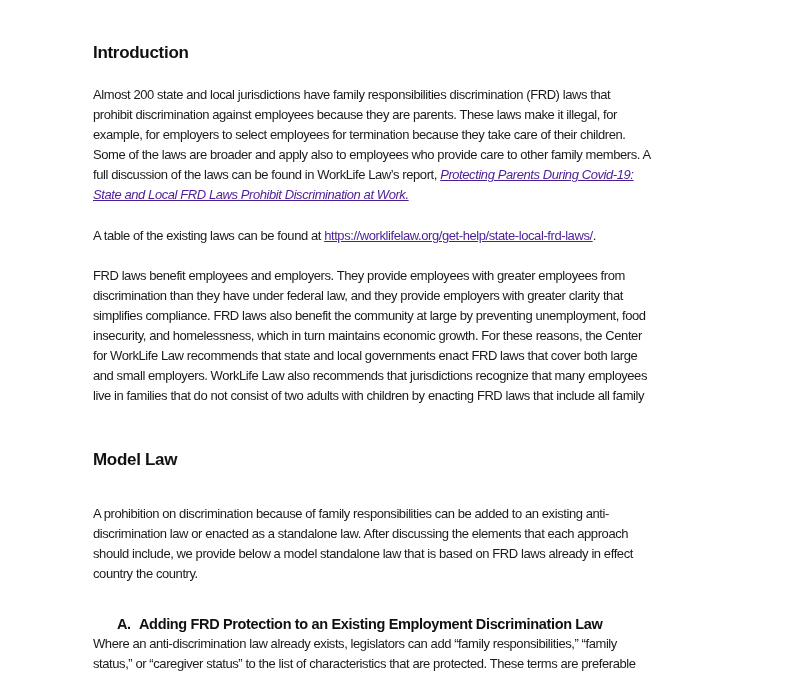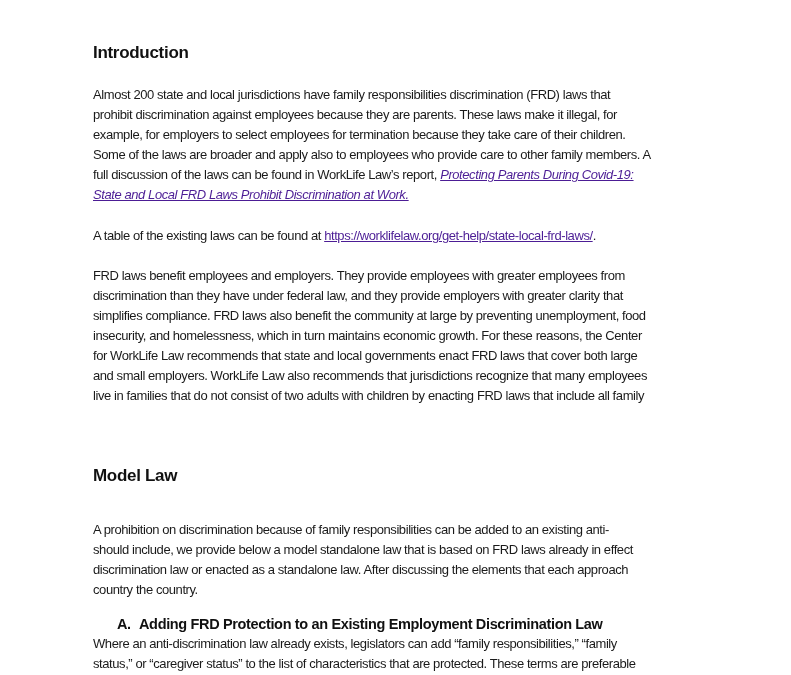--- a/index.html
+++ b/index.html
@@ -37,26 +37,26 @@
   <div class="para" style="top:266px;">
     <span class="ln">FRD laws benefit employees and employers. They provide employees with greater employees from</span>
     <span class="ln">discrimination than they have under federal law, and they provide employers with greater clarity that</span>
     <span class="ln">simplifies compliance. FRD laws also benefit the community at large by preventing unemployment, food</span>
     <span class="ln">insecurity, and homelessness, which in turn maintains economic growth. For these reasons, the Center</span>
     <span class="ln">for WorkLife Law recommends that state and local governments enact FRD laws that cover both large</span>
     <span class="ln">and small employers.  WorkLife Law also recommends that jurisdictions recognize that many employees</span>
     <span class="ln">live in families that do not consist of two adults with children by enacting FRD laws that include all family</span>
   </div>
 
-  <div class="h1" style="top:450px;margin-top:16px;">Model Law</div>
+  <div class="h1" style="top:450px;">Model Law</div>
 
-  <div class="para" style="top:520px;">
+  <div class="para" style="top:504px;">
     <span class="ln">A prohibition on discrimination because of family responsibilities can be added to an existing anti-</span>
+    <span class="ln">discrimination law or enacted as a standalone law. After discussing the elements that each approach</span>
     <span class="ln">should include, we provide below a model standalone law that is based on FRD laws already in effect</span>
-    <span class="ln">discrimination law or enacted as a standalone law. After discussing the elements that each approach</span>
     <span class="ln">country the country.</span>
   </div>
 
   <div class="h2" style="top:616px;">
     <span class="num">A.</span><span>Adding FRD Protection to an Existing Employment Discrimination Law</span>
   </div>
 
   <div class="para" style="top:634px;">
     <span class="ln">Where an anti-discrimination law already exists, legislators can add “family responsibilities,” “family</span>
     <span class="ln">status,” or “caregiver status” to the list of characteristics that are protected. These terms are preferable</span>

